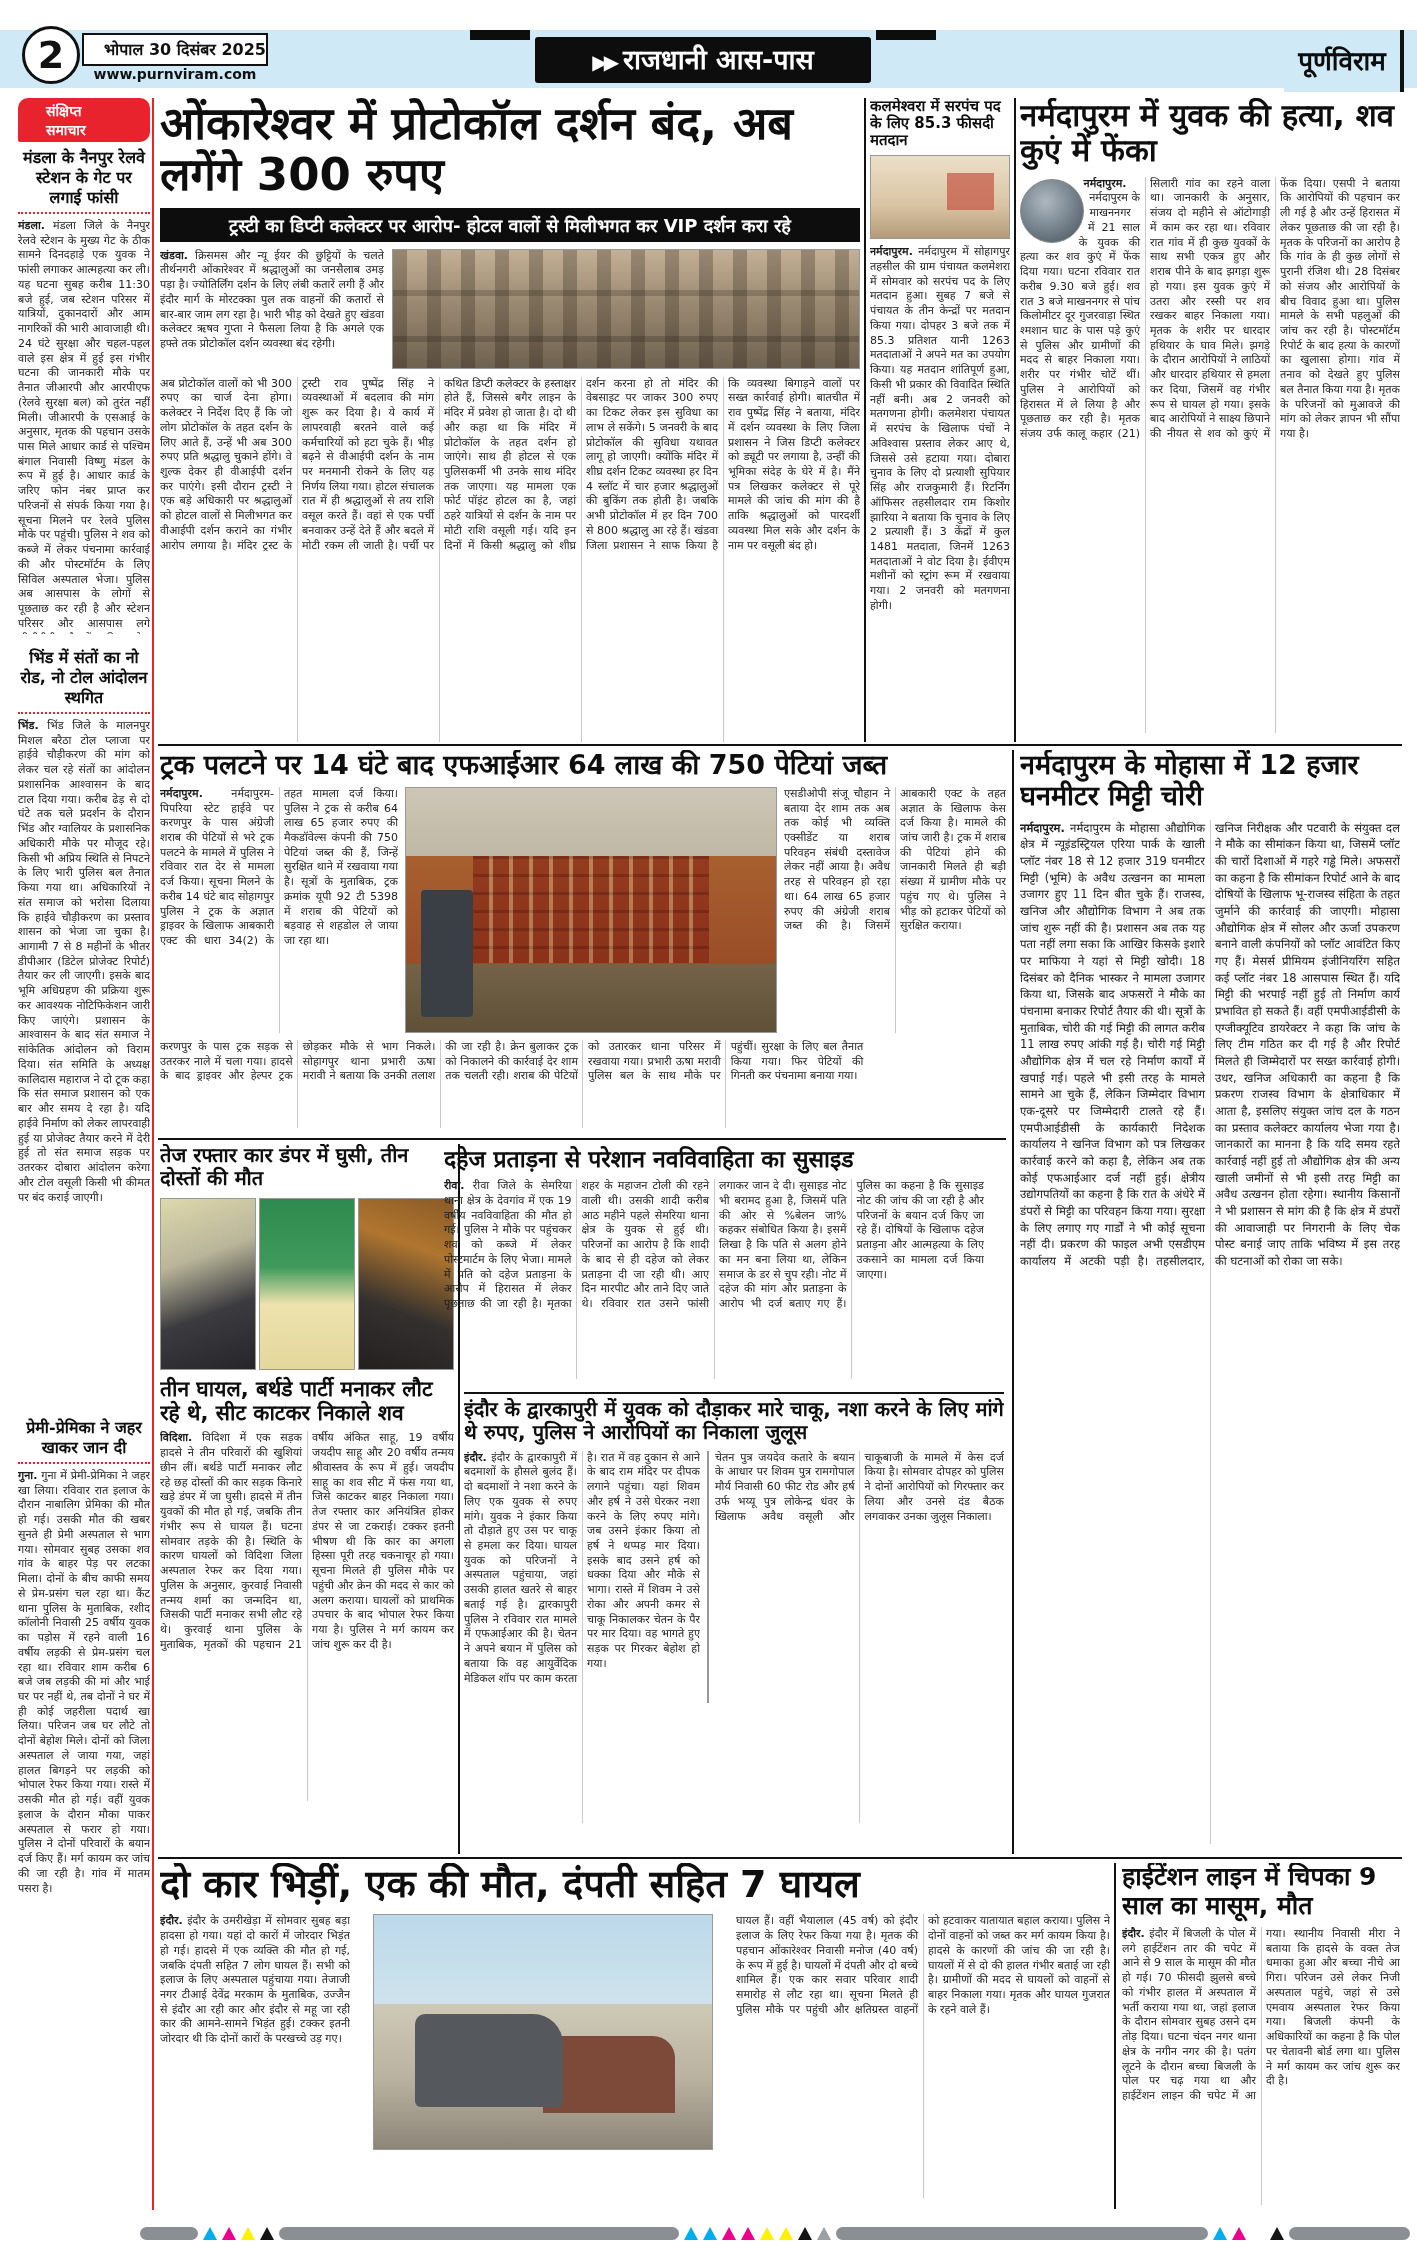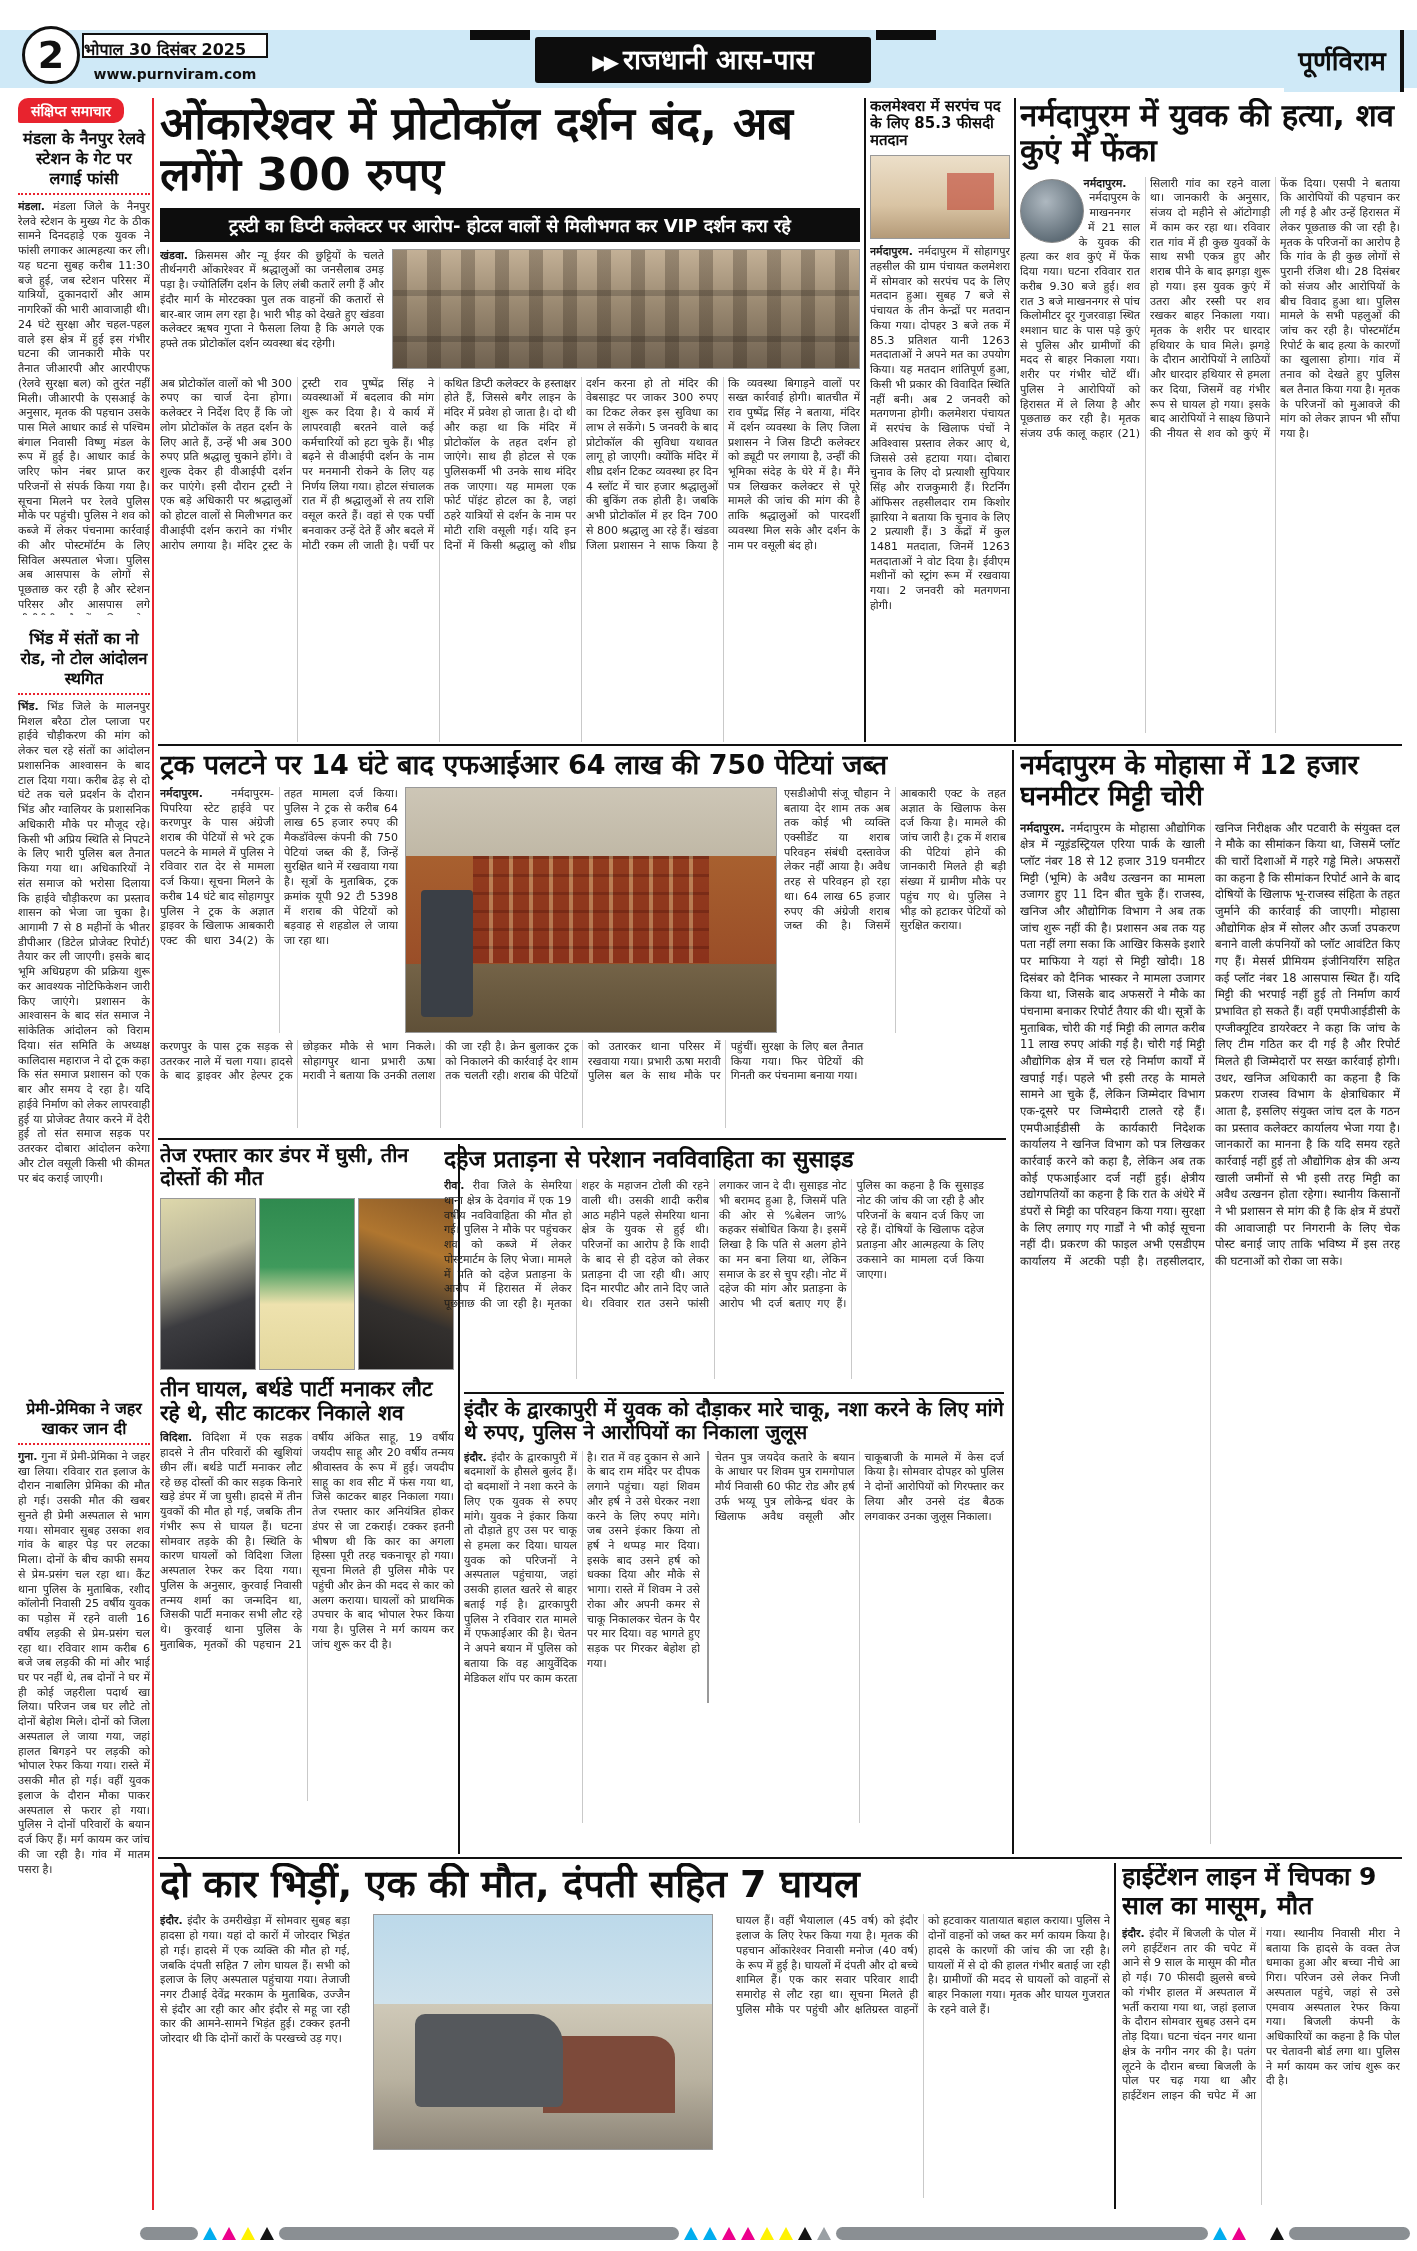--- a/index.html
+++ b/index.html
@@ -5,22 +5,22 @@
   *{margin:0;padding:0;box-sizing:border-box}
   html,body{background:#e9e9e9}
   body{font-family:"DejaVu Sans","Liberation Sans",sans-serif}
   .page{position:relative;width:1417px;height:2251px;background:#fff;margin:0 auto;overflow:hidden}
   .abs{position:absolute}
 
   
   .topband{left:0;top:30px;width:1417px;height:58px;background:#cfe9f7}
   .pagenum{left:22px;top:26px;width:58px;height:58px;background:#fff;border:3px solid #111;border-radius:50%;
            font-size:38px;font-weight:700;color:#111;text-align:center;line-height:52px}
-  .datebox{left:82px;top:33px;width:186px;height:25px;background:#fff;border:2px solid #111;
-           font-size:16px;font-weight:700;color:#111;text-align:left;line-height:29px}
+  .datebox{left:82px;top:33px;width:186px;height:33px;background:#fff;border:2px solid #111;
+           font-size:16px;font-weight:700;color:#111;text-align:right;line-height:29px}
   .website{left:82px;top:66px;width:186px;font-size:14px;font-weight:700;color:#111;text-align:center}
   .banner{left:535px;top:37px;width:336px;height:46px;background:#0d0d0d;border-radius:3px;
           color:#fff;text-align:center;line-height:46px;font-weight:700;font-size:27px}
   .banner .arrows{color:#fff;font-size:20px;margin-right:8px;letter-spacing:-4px}
   .banner-wing{top:30px;width:60px;height:10px;background:#0d0d0d}
   .masthead{left:1284px;top:30px;width:120px;height:62px;background:#cfe9f7;border-right:4px solid #111;
             font-size:26px;font-weight:700;color:#0d0d0d;text-align:center;line-height:62px}
 
   
   .vr{background:#111;width:2px}
@@ -35,21 +35,21 @@
   .body-text b{font-weight:700}
   .cols-2{column-count:2;column-gap:10px;column-rule:1px solid #c9c9c9}
   .cols-3{column-count:3;column-gap:10px;column-rule:1px solid #c9c9c9}
   .cols-4{column-count:4;column-gap:10px;column-rule:1px solid #c9c9c9}
   .cols-5{column-count:5;column-gap:10px;column-rule:1px solid #c9c9c9}
   .cols-6{column-count:6;column-gap:10px;column-rule:1px solid #c9c9c9}
 
   
   .sidebar{left:18px;top:98px;width:132px;height:2112px;overflow:hidden}
   .sb-tab{display:inline-block;background:#e8232e;color:#fff;font-weight:700;font-size:14px;
-          padding:3px 13px;border-radius:10px 10px 10px 2px;margin-bottom:6px}
+          padding:3px 28px;border-radius:10px 10px 10px 2px;margin-bottom:6px}
   .sb-h{font-size:16px;font-weight:700;text-align:center;color:#0e0e0e;line-height:1.25}
   .sb-story{margin-bottom:14px;overflow:hidden}
 
   
   .photo{position:relative;overflow:hidden;border:1px solid #999}
   .ph-crowd{background:linear-gradient(180deg,#c3b096 0%,#9b8a72 45%,#6f6150 100%)}
   .ph-crowd::before{content:"";position:absolute;inset:0;
       background:repeating-linear-gradient(90deg,rgba(40,30,20,.28) 0 14px,transparent 14px 34px),
                  repeating-linear-gradient(180deg,transparent 0 40px,rgba(0,0,0,.18) 40px 46px)}
   .ph-poll{background:linear-gradient(180deg,#ecdfc9 0%,#d9c4a4 60%,#b49a78 100%)}

